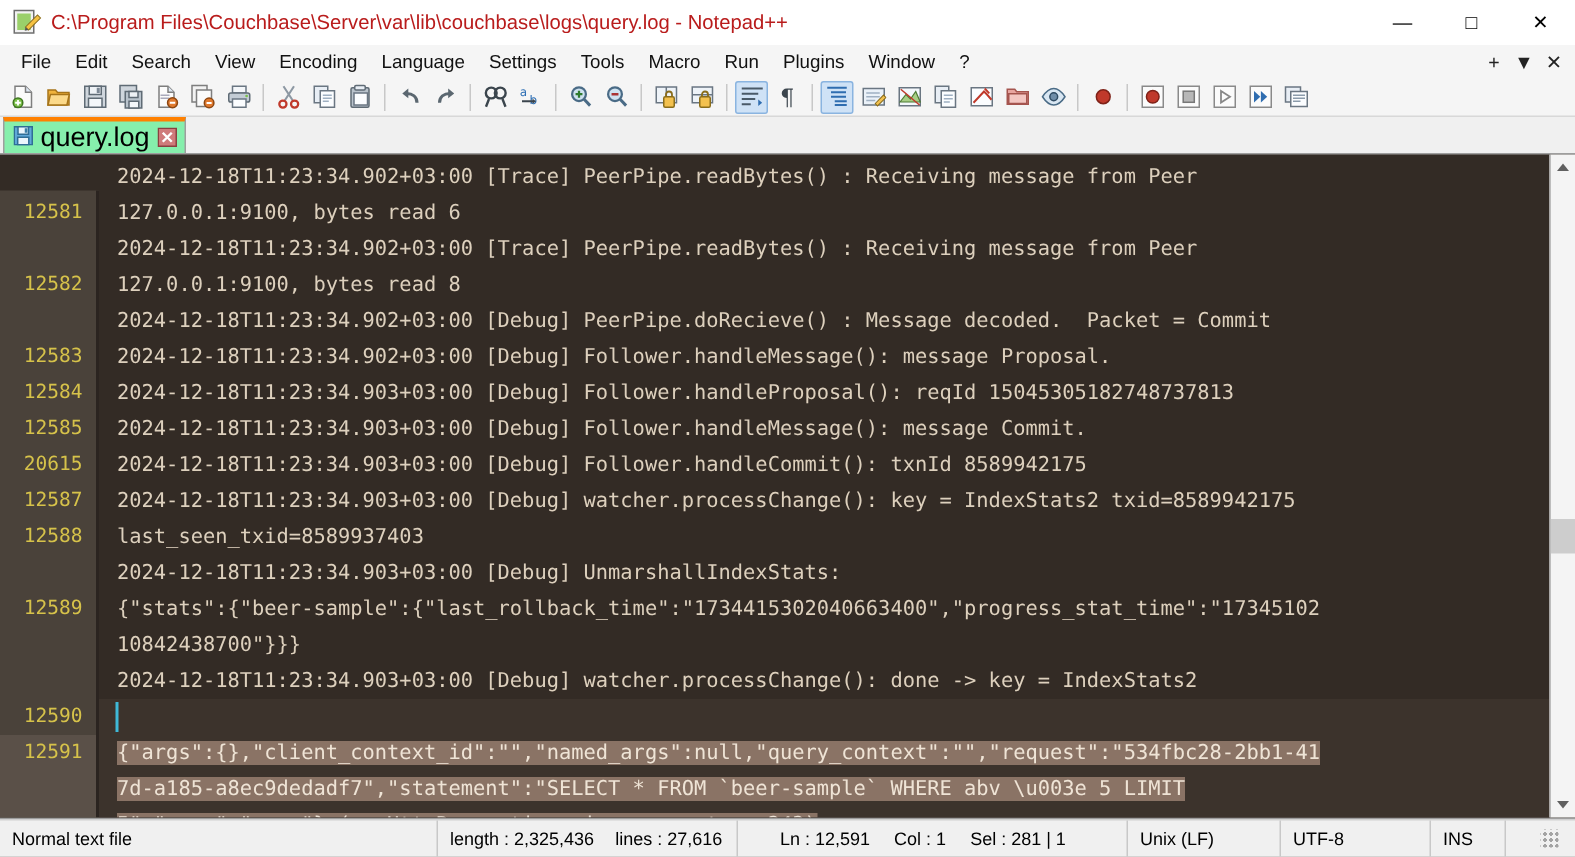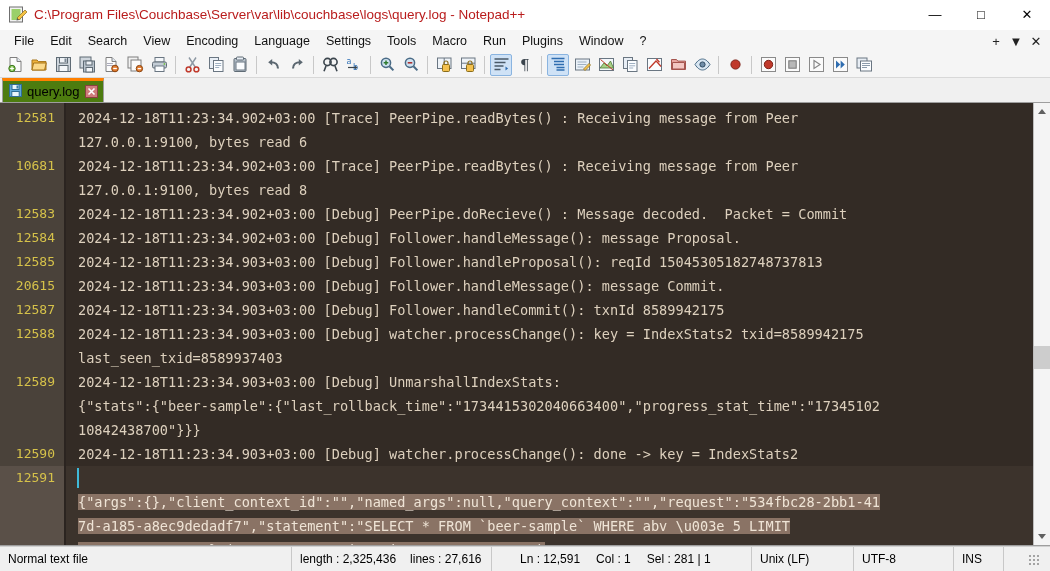--- a/index.html
+++ b/index.html
@@ -87,25 +87,25 @@
     height: 25px; min-height: 25px;
     background: #f0f0f0;
     display: flex; align-items: flex-end;
     border-bottom: 1px solid #9e9e9e;
     padding-left: 2px;
   }
   .tab {
     height: 24px;
     display: flex; align-items: center;
     padding: 0 5px 0 6px;
-    background: #4d7c0f;
+    background: #86efac;
     border: 1px solid #9e9e9e;
     border-bottom: none;
     border-top: 3px solid #ff8000;
-    font-size: 13px; color: #000;
+    font-size: 18px; color: #000;
     cursor: default; gap: 5px;
   }
   .tab-label { white-space: nowrap; }
   .tab-close {
     width: 13px; height: 13px;
     display: flex; align-items: center; justify-content: center;
   }
 
   
   .editor-wrap {
@@ -120,20 +120,21 @@
     width: 66px; min-width: 66px;
     background: #4a423a;
     border-right: 2px solid #2b2420;
     padding-top: 3px;
     font-family: "DejaVu Sans Mono", monospace;
     font-size: 13px;
     color: #d6c24a;
     text-align: right;
     overflow: hidden;
     user-select: none;
+    margin-top: 24px;
   }
   .gline { height: 24px; line-height: 24px; padding-right: 9px; }
   .gline.cur { background: #5a5048; }
   .gline.blank { color: transparent; }
 
   .codearea {
     flex: 1 1 auto;
     position: relative;
     overflow: hidden;
     background: #332b25;
@@ -534,21 +535,21 @@
         </svg>
       </span>
     </div>
   </div>
 
   <div class="editor-wrap">
 
     <div class="gutter">
       <div class="gline">12581</div>
       <div class="gline blank">.</div>
-      <div class="gline">10681</div>
+      <div class="gline">12582</div>
       <div class="gline blank">.</div>
       <div class="gline">12583</div>
       <div class="gline">12584</div>
       <div class="gline">12585</div>
       <div class="gline">20615</div>
       <div class="gline">12587</div>
       <div class="gline">12588</div>
       <div class="gline blank">.</div>
       <div class="gline">12589</div>
       <div class="gline blank">.</div>

